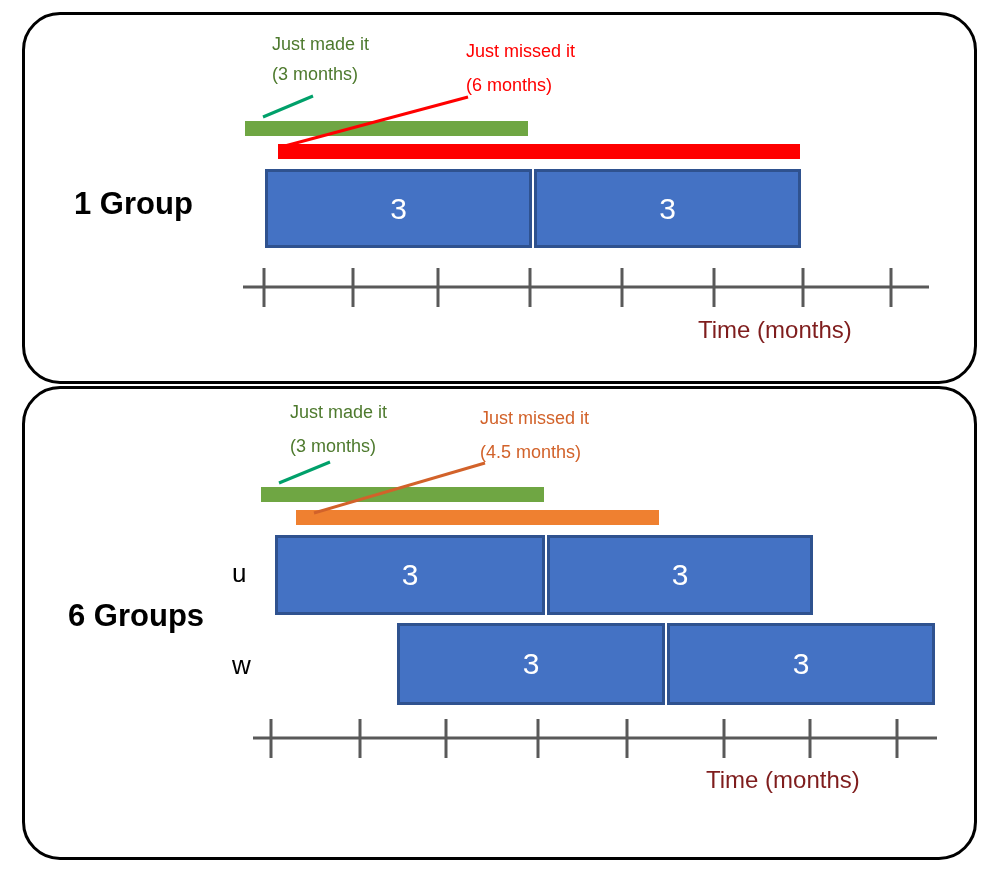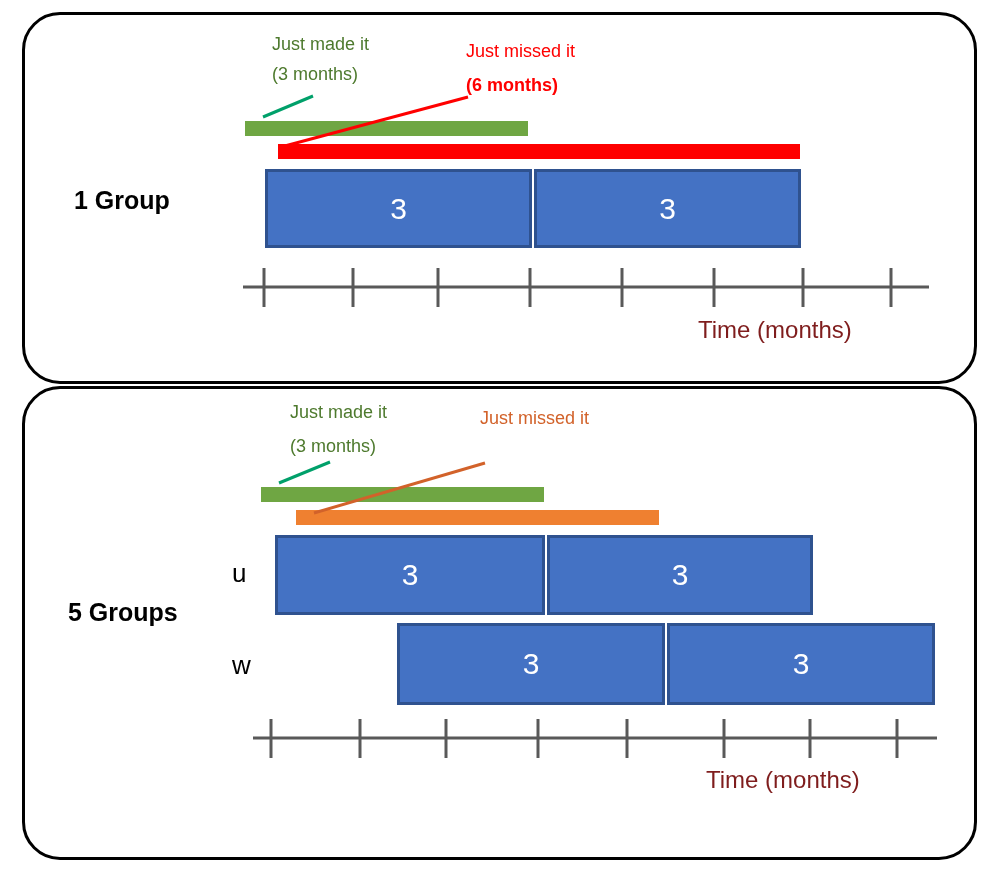--- a/index.html
+++ b/index.html
@@ -23,21 +23,21 @@
     border-radius: 38px;
     background: #ffffff;
     box-sizing: border-box;
   }
   #panel-1 { left: 22px;  top: 12px;  width: 955px; height: 372px; }
   #panel-2 { left: 22px;  top: 386px; width: 955px; height: 474px; }
 
   .panel-title {
     position: absolute;
     font-weight: bold;
-    font-size: 25px;
+    font-size: 31px;
     color: #000000;
     white-space: nowrap;
   }
 
   .callout-text {
     position: absolute;
     font-size: 18px;
     line-height: 1.33;
     white-space: nowrap;
   }
@@ -93,38 +93,39 @@
 <div id="canvas">
 
   <div class="panel" id="panel-1"></div>
 
   <div class="panel-title" style="left:74px; top:186px;">1 Group</div>
 
   <div class="callout-text callout-made" style="left:272px; top:33px;">Just made it</div>
   <div class="callout-text callout-made" style="left:272px; top:63px;">(3 months)</div>
 
   <div class="callout-text callout-missed-red" style="left:466px; top:40px;">Just missed it</div>
-  <div class="callout-text callout-missed-red" style="left:466px; top:74px;font-weight:bold;">(6 months)</div>
+  <div class="callout-text callout-missed-red" style="left:466px; top:74px;">(6 months)</div>
 
   <div class="band band-green" style="left:245px; top:121px; width:283px; height:15px;"></div>
   <div class="band band-red" style="left:278px; top:144px; width:522px; height:15px;"></div>
 
   <div class="task" style="left:265px; top:169px; width:267px; height:79px;">3</div>
   <div class="task" style="left:534px; top:169px; width:267px; height:79px;">3</div>
 
   <div class="axis-label" style="left:698px; top:316px;">Time (months)</div>
 
   <div class="panel" id="panel-2"></div>
 
-  <div class="panel-title" style="left:68px; top:598px;">5 Groups</div>
+  <div class="panel-title" style="left:68px; top:598px;">6 Groups</div>
 
   <div class="callout-text callout-made" style="left:290px; top:401px;">Just made it</div>
   <div class="callout-text callout-made" style="left:290px; top:435px;">(3 months)</div>
 
   <div class="callout-text callout-missed-orange" style="left:480px; top:407px;">Just missed it</div>
+  <div class="callout-text callout-missed-orange" style="left:480px; top:441px;">(4.5 months)</div>
 
   <div class="band band-green" style="left:261px; top:487px; width:283px; height:15px;"></div>
   <div class="band band-orange" style="left:296px; top:510px; width:363px; height:15px;"></div>
 
   <div class="row-label" style="left:232px; top:558px;">u</div>
   <div class="task" style="left:275px; top:535px; width:270px; height:80px;">3</div>
   <div class="task" style="left:547px; top:535px; width:266px; height:80px;">3</div>
 
   <div class="row-label" style="left:232px; top:650px;">w</div>
   <div class="task" style="left:397px; top:623px; width:268px; height:82px;">3</div>

